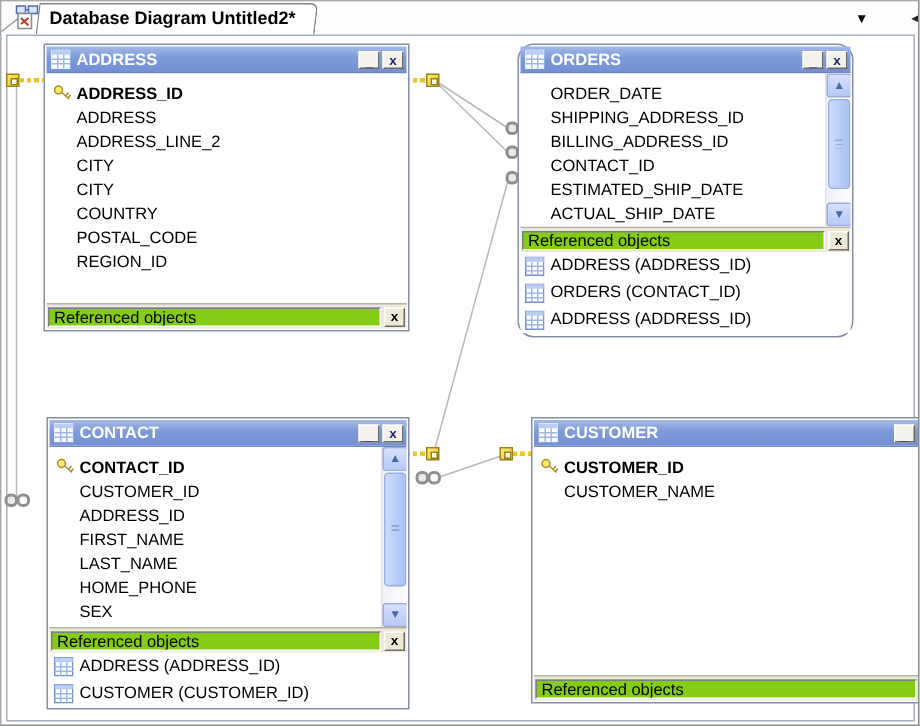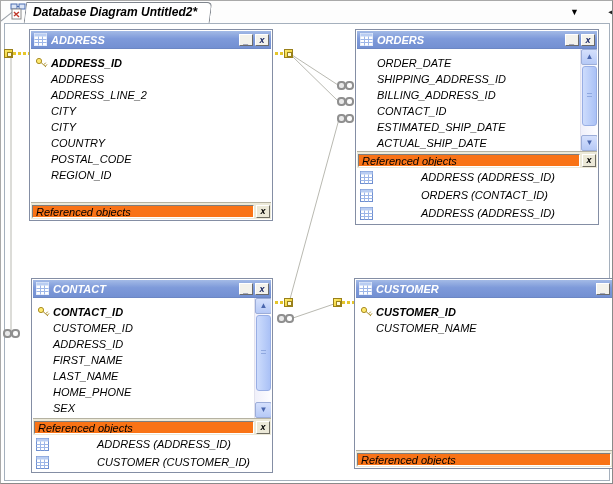--- a/index.html
+++ b/index.html
@@ -1,19 +1,19 @@
 <!DOCTYPE html>
 <html><head>
 <meta charset="utf-8">
 <style>
   * { margin:0; padding:0; box-sizing:border-box; }
   body { background:#fff; font-family:"Liberation Sans", sans-serif; }
   .window { position:relative; width:613px; height:484px; background:#fff;
             border:1px solid #a9a9a9; border-right-color:#8a8a8a; border-bottom-color:#8a8a8a;
-            overflow:hidden;font-style:italic; }
+            overflow:hidden; }
   
   .tabbar { position:absolute; left:0; top:0; width:100%; height:22px; background:#fdfdfd; }
   .tab-diagonal { position:absolute; left:-2px; top:14px; width:18px; height:1px;
                   background:#9aa0a8; transform:rotate(-38deg); }
   .tab { position:absolute; left:24px; top:1px; height:21px; width:186px; background:#fff;
          border:1px solid #7f858d; border-bottom:none; border-radius:0 5px 0 0;
          transform:skewX(-7deg); }
   .tab-label { position:absolute; left:32px; top:4px; font-size:12px; font-weight:bold;
                color:#000; white-space:nowrap; }
   .tab-icon { position:absolute; left:7px; top:2px; }
@@ -51,31 +51,31 @@
             color:#4a66ad; font-size:8px; text-align:center; line-height:14px; cursor:default; }
   .sb-up { top:0; } .sb-down { bottom:0; }
   .sb-thumb { position:absolute; left:1px; width:15px; border:1px solid #98aee4;
               border-radius:3px; background:linear-gradient(90deg,#cddcfc,#aac1f6); cursor:default; }
   .sb-thumb::after { content:""; position:absolute; left:4px; right:4px; top:50%;
               margin-top:-3px; height:6px;
               background:repeating-linear-gradient(180deg,#8fa8e0 0 1px,transparent 1px 3px); }
   
   .entity-footer { flex:0 0 17px; height:17px; background:#ece9d8; border-top:1px solid #b5b2a2;
                    display:flex; align-items:center; padding:1px; }
-  .footer-box { flex:1; height:13px; background:#f97316;
+  .footer-box { flex:1; height:13px; background:#84cc16;
                 border:1px solid; border-color:#7e7e7e #ffffff #ffffff #7e7e7e;
                 font-size:11px; line-height:12px; padding:0 3px; color:#000;
                 white-space:nowrap; overflow:hidden; }
   .footer-close { width:14px; height:13px; margin-left:2px; background:#ece9d8;
                   border:1px solid; border-color:#ffffff #6f6d62 #6f6d62 #ffffff;
                   font-size:9px; font-weight:bold; color:#000; text-align:center;
                   line-height:11px; cursor:default; }
   .ref-list { background:#fff; }
   .ref-item { height:18px; display:flex; align-items:center; padding-left:3px;
-              font-size:11px; color:#000; white-space:nowrap;gap:44px; }
+              font-size:11px; color:#000; white-space:nowrap; }
   .ref-item svg { margin-right:4px; flex:0 0 auto; }
   
   .lines-svg { position:absolute; left:0; top:0; width:613px; height:484px; pointer-events:none; }
   .key-conn { position:absolute; height:9px; }
   .key-head { position:absolute; top:0; width:9px; height:9px; background:linear-gradient(135deg,#ffee72,#e8c21f);
               border:1px solid #99801a; }
   .key-head::after { content:""; position:absolute; left:2px; top:2px; width:3px; height:3px;
               background:#fffbe0; border:1px solid #99801a; }
   .key-shaft { position:absolute; top:3px; height:3px;
               background:repeating-linear-gradient(90deg,#e5c62b 0 3px,rgba(0,0,0,0) 3px 5px); }
@@ -206,21 +206,21 @@
           <span class="key-slot"></span>
           <span>REGION_ID</span>
         </div>
     </div>
     <div class="entity-footer">
       <span class="footer-box">Referenced objects</span>
       <span class="footer-close">x</span>
     </div>
   </div>
 
-  <div class="entity" style="left:354px; top:28px; width:244px; height:196px;">
+  <div class="entity" style="left:344px; top:28px; width:224px; height:196px;border-radius:11px;">
     <div class="entity-header">
       <svg width="13" height="13" viewBox="0 0 13 13">
           <rect x="0.5" y="0.5" width="12" height="12" fill="#fff" stroke="#e8eefb"></rect>
           <rect x="0.5" y="0.5" width="12" height="3" fill="#b9cdf2"></rect>
           <path d="M0.5 6.5 h12 M0.5 9.5 h12 M4.5 3.5 v9 M8.5 3.5 v9" stroke="#9db6e8" fill="none"></path>
         </svg>
       <span class="entity-title">ORDERS</span>
       <span class="win-btn">
           <span class="g-min">_</span>
         </span>

